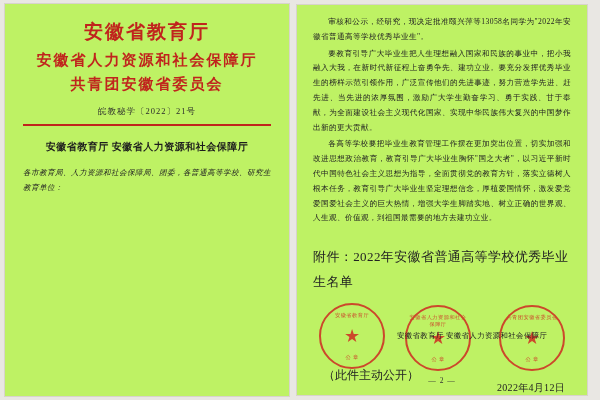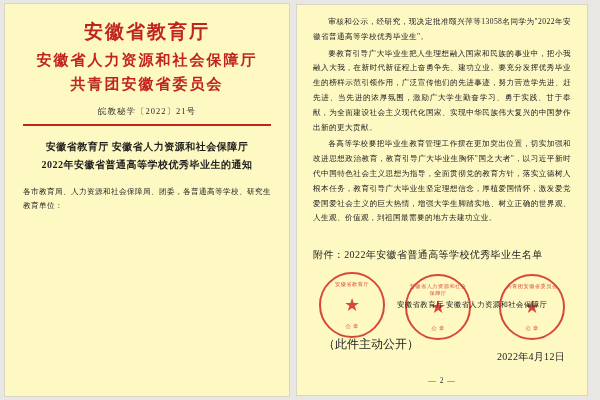--- a/index.html
+++ b/index.html
@@ -18,21 +18,21 @@
     width: 600px;
     height: 400px;
     background: #e9e7e3;
     display: flex;
     gap: 6px;
     padding: 0;
     box-sizing: border-box;
   }
   .page {
     position: relative;
-    background: #fef9c3;
+    background: #bef264;
     box-sizing: border-box;
     overflow: hidden;
   }
   .page-left {
     width: 286px;
     height: 394px;
     margin: 3px 0 3px 4px;
     border: 1px solid #d8d3cb;
     padding: 10px 18px 8px 18px;
   }
@@ -81,38 +81,39 @@
     margin-top: 10px;
     font-size: 7.6px;
     color: #222;
     line-height: 1.95;
     text-align: justify;
     letter-spacing: 0.4px;
   }
   .body-text p {
     margin: 4px 0 2px 0;
     text-indent: 2em;
+    font-style: italic;
   }
   .body-text p.noindent { text-indent: 0; }
 
   
   .r-body {
     font-size: 7.6px;
     color: #222;
     line-height: 1.95;
     text-align: justify;
     letter-spacing: 0.4px;
   }
   .r-body p {
     margin: 0 0 2px 0;
     text-indent: 2em;
   }
   .attach {
     margin-top: 19px;
-    font-size: 10px;
+    font-size: 13px;
     color: #222;
     letter-spacing: 0.4px;
     line-height: 1.9;
   }
   .seal-row {
     position: relative;
     height: 74px;
     margin-top: 6px;
   }
   .seal {
@@ -192,21 +193,20 @@
       <div class="lh2">安徽省人力资源和社会保障厅</div>
       <div class="lh3">共青团安徽省委员会</div>
     </div>
 
     <div class="doc-number">皖教秘学〔2022〕21号</div>
 
     <div class="red-rule"></div>
 
     <div class="doc-title">
       <div>安徽省教育厅 安徽省人力资源和社会保障厅</div>
-      <div>2022年安徽省普通高等学校优秀毕业生的通知</div>
     </div>
 
     <div class="body-text">
       <p class="noindent">各市教育局、人力资源和社会保障局、团委，各普通高等学校、研究生教育单位：</p>
     </div>
 
     <div class="left-filler"></div>
   </div>
 
   <div class="page page-right">

